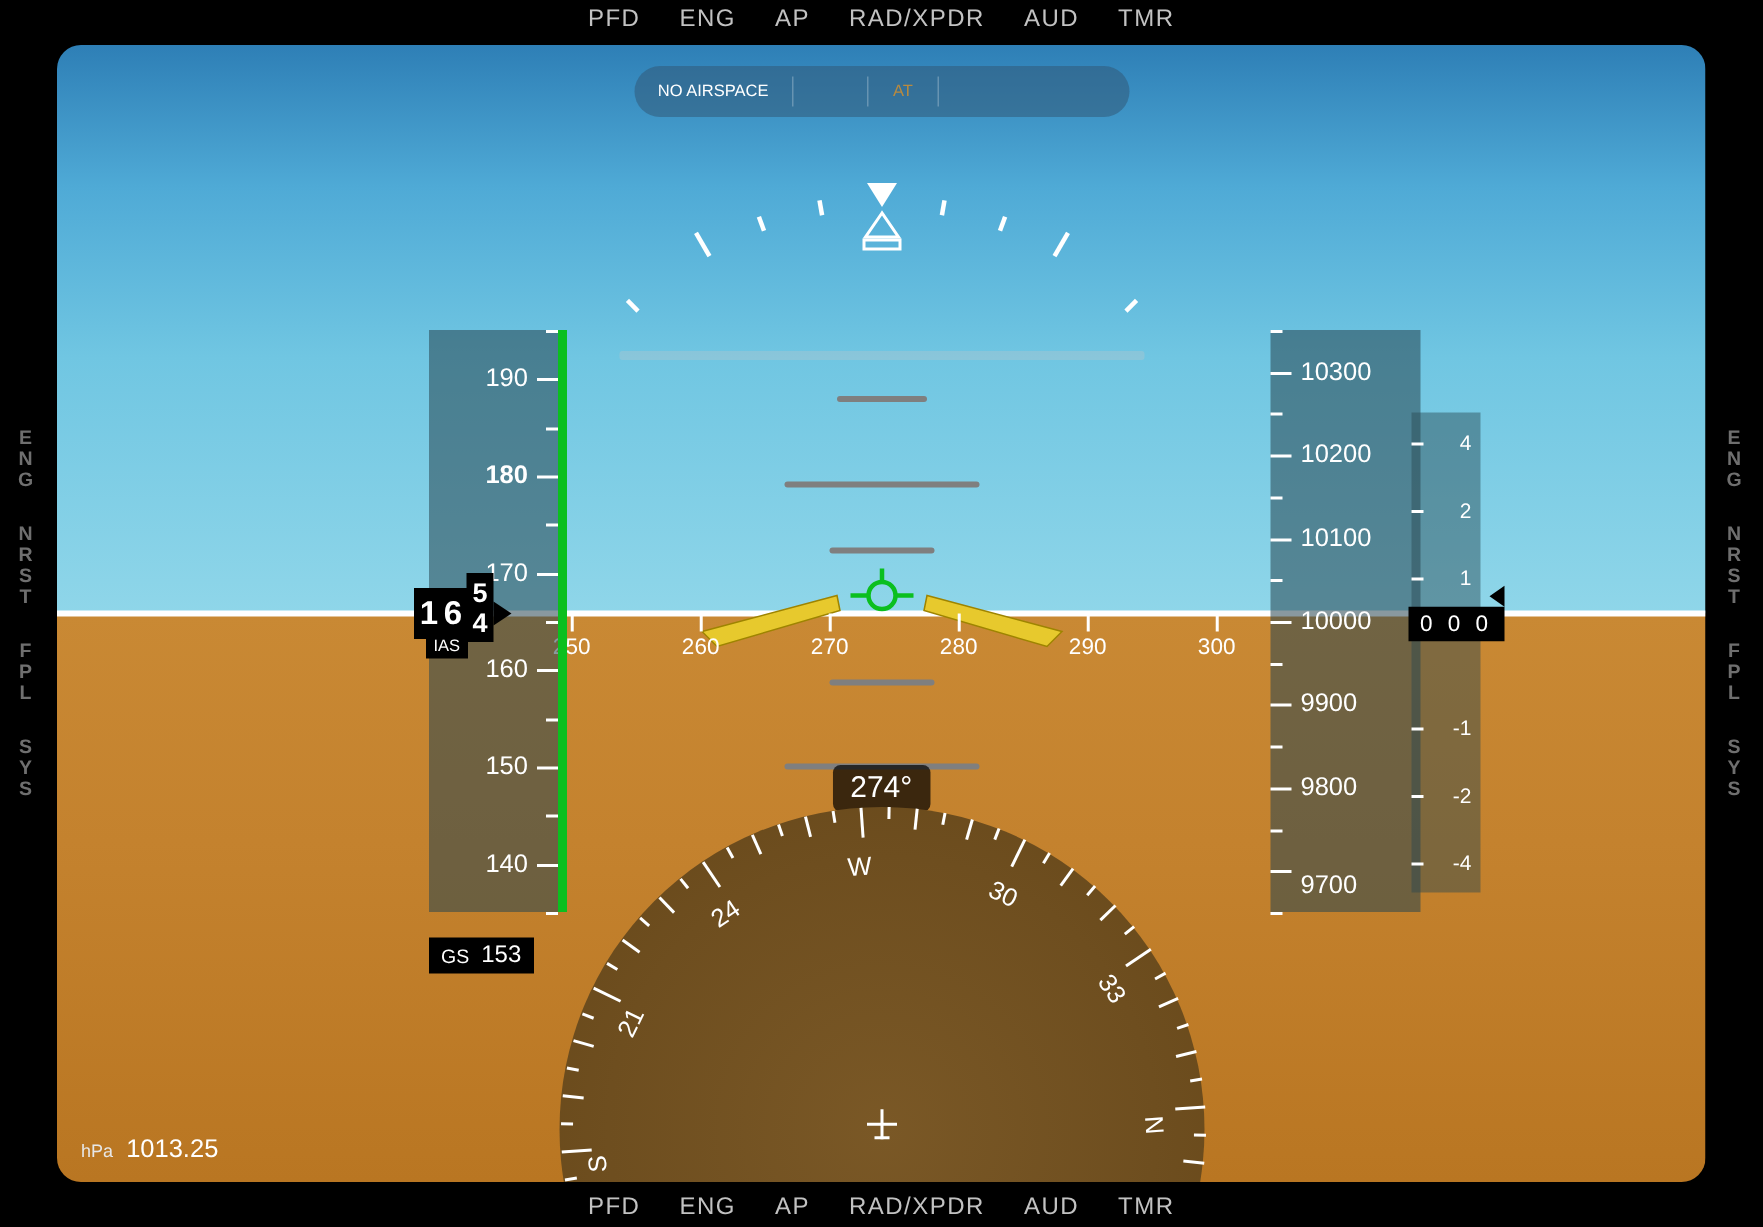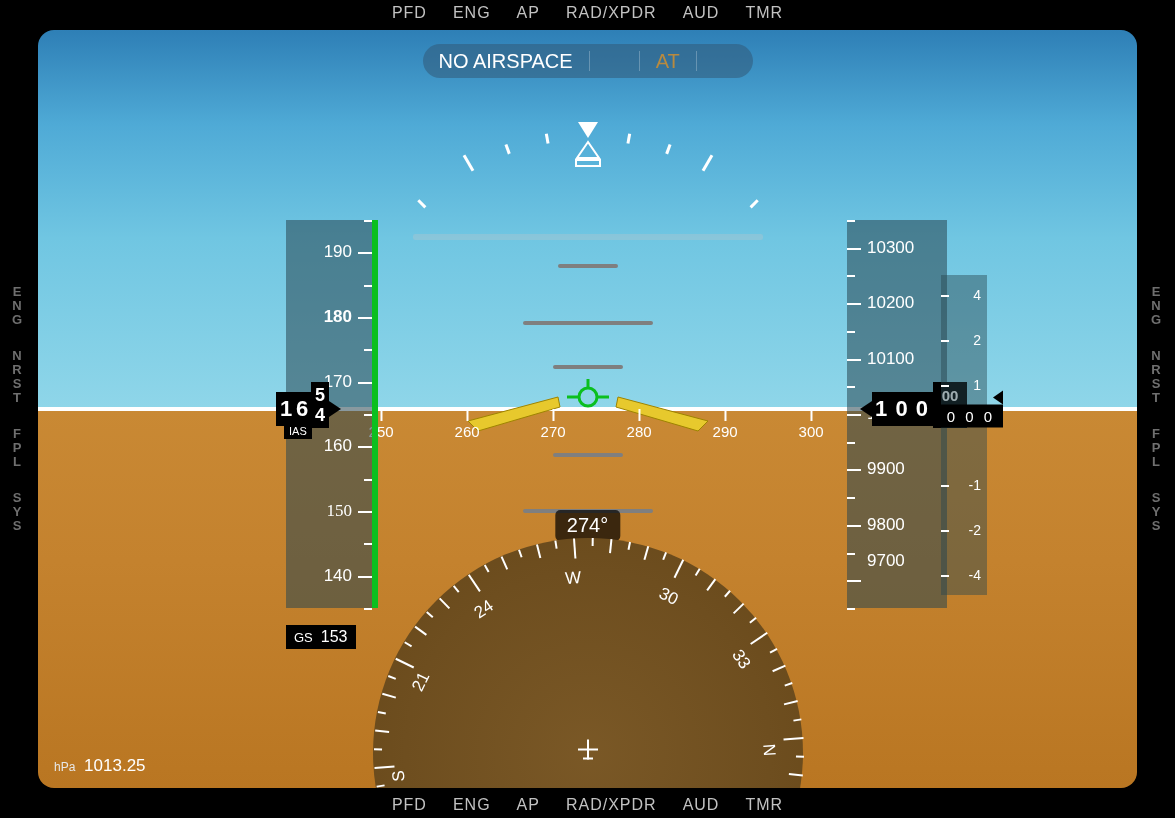--- a/index.html
+++ b/index.html
@@ -93,21 +93,21 @@
     pointer-events: none;
   }
 
   
   .annunciator {
     position: absolute; top: 14px; left: 50%; transform: translateX(-50%);
     width: 330px; height: 34px;
     background: rgba(50,90,120,0.55);
     border-radius: 17px;
     display: flex; align-items: center;
-    color: #fff; font-size: 20px;
+    color: #fff; font-size: 11px;
   }
   .annunciator .seg {
     flex: 0 0 auto;
     padding: 0 16px;
     height: 20px; line-height: 20px;
     border-right: 1px solid rgba(255,255,255,0.25);
     white-space: nowrap;
   }
   .annunciator .seg:last-child { border-right: none; }
   .annunciator .seg.empty { width: 50px; }
@@ -403,21 +403,21 @@
   <div class="tape speed" id="speed-tape">
     <div class="green-band"></div>
   <div class="lbl" style="top: 32.3333px;">190</div>
       <div class="tick-major" style="top: 32.3333px;"></div>
       <div class="lbl" style="top: 97px; font-weight: bold;">180</div>
       <div class="tick-major" style="top: 97px;"></div>
       <div class="lbl" style="top: 161.667px;">170</div>
       <div class="tick-major" style="top: 161.667px;"></div>
       <div class="lbl" style="top: 226.333px;">160</div>
       <div class="tick-major" style="top: 226.333px;"></div>
-      <div class="lbl" style="top: 291px; font-family: Liberation Serif, serif;">150</div>
+      <div class="lbl" style="top: 291px;">150</div>
       <div class="tick-major" style="top: 291px;"></div>
       <div class="lbl" style="top: 355.667px;">140</div>
       <div class="tick-major" style="top: 355.667px;"></div>
       <div class="tick-minor" style="top: 388px;"></div>
       <div class="tick-minor" style="top: 323.333px;"></div>
       <div class="tick-minor" style="top: 258.667px;"></div>
       <div class="tick-minor" style="top: 194px;"></div>
       <div class="tick-minor" style="top: 129.333px;"></div>
       <div class="tick-minor" style="top: 64.6667px;"></div>
       <div class="tick-minor" style="top: 0px;"></div>
@@ -445,41 +445,31 @@
       <div class="lbl" style="top: 83.1429px;">10200</div>
       <div class="tick-major" style="top: 83.1429px;"></div>
       <div class="lbl" style="top: 138.571px;">10100</div>
       <div class="tick-major" style="top: 138.571px;"></div>
       <div class="lbl" style="top: 194px;">10000</div>
       <div class="tick-major" style="top: 194px;"></div>
       <div class="lbl" style="top: 249.429px;">9900</div>
       <div class="tick-major" style="top: 249.429px;"></div>
       <div class="lbl" style="top: 304.857px; text-align: center;">9800</div>
       <div class="tick-major" style="top: 304.857px;"></div>
-      <div class="lbl" style="top: 341px;">9700</div>
+      <div class="lbl" style="top: 370px;">9700</div>
       <div class="tick-major" style="top: 360.286px;"></div>
       <div class="tick-minor" style="top: 388px;"></div>
       <div class="tick-minor" style="top: 332.571px;"></div>
       <div class="tick-minor" style="top: 277.143px;"></div>
       <div class="tick-minor" style="top: 221.714px;"></div>
       <div class="tick-minor" style="top: 166.286px;"></div>
       <div class="tick-minor" style="top: 110.857px;"></div>
       <div class="tick-minor" style="top: 55.4286px;"></div>
       <div class="tick-minor" style="top: 0px;"></div>
     </div>
-  <div class="alt-box">
-    <div class="ptr"></div>
-    <div class="digits">
-        <span class="big">1 0 0</span>
-      </div>
-    <div class="roll">
-      <span>00</span>
-      <span>90</span>
-    </div>
-  </div>
 
   <div class="vsi" id="vsi">
       <div class="lbl" style="top: 20px;">4</div>
       <div class="tick" style="top: 20px;"></div>
       <div class="lbl" style="top: 65px;">2</div>
       <div class="tick" style="top: 65px;"></div>
       <div class="lbl" style="top: 110px;">1</div>
       <div class="tick" style="top: 110px;"></div>
       <div class="lbl" style="top: 210px;">-1</div>
       <div class="tick" style="top: 210px;"></div>

